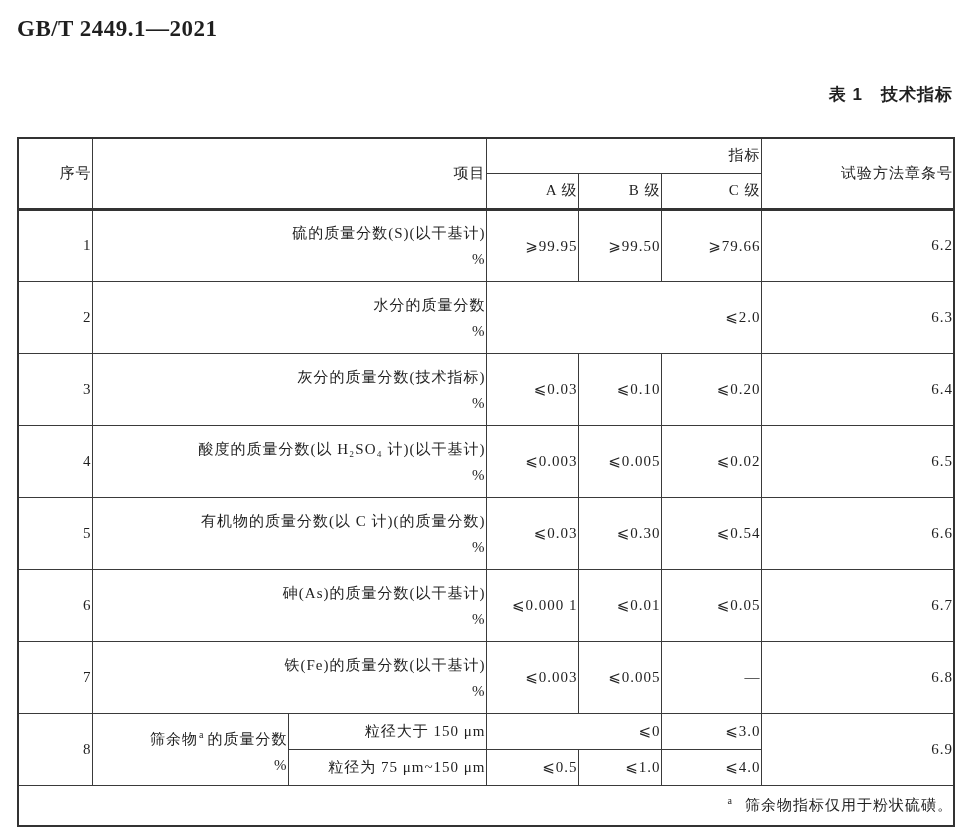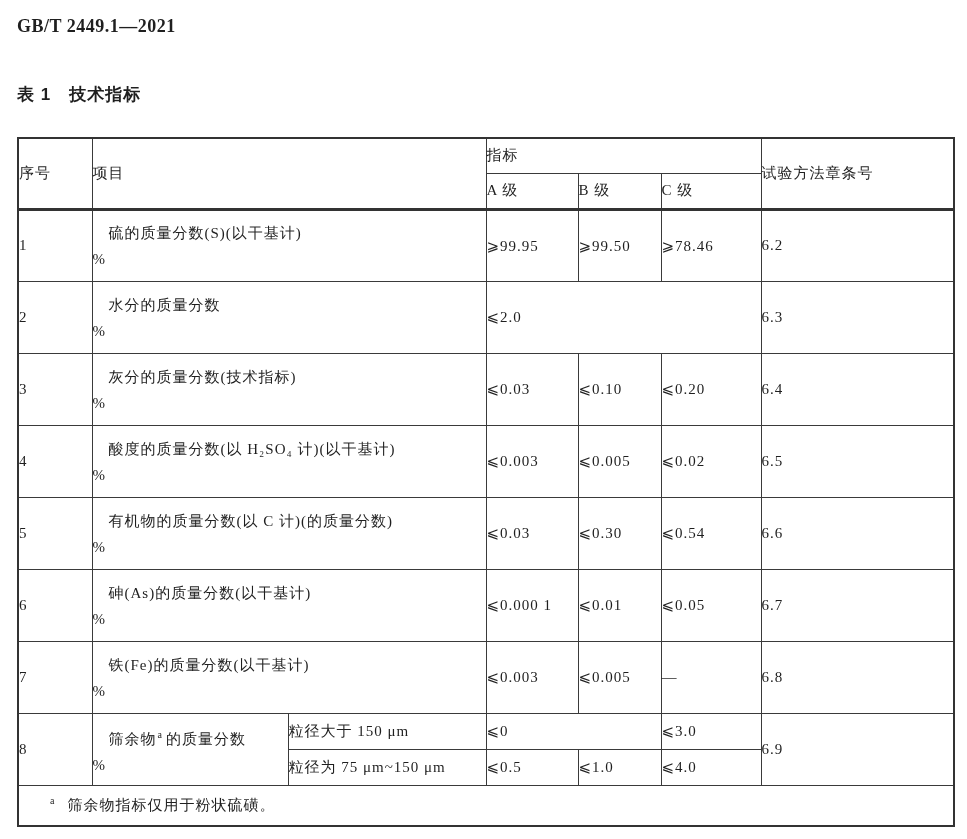--- a/index.html
+++ b/index.html
@@ -6,39 +6,39 @@
   html, body { background: #ffffff; }
   body {
     width: 967px; height: 839px;
     position: relative;
     font-family: "Liberation Serif", "DejaVu Serif", serif;
     color: #1f1f1f;
   }
   .doc-number {
     position: absolute; left: 17px; top: 16px;
     font-family: "Liberation Serif", "DejaVu Serif", serif;
-    font-weight: bold; font-size: 18px; letter-spacing: 0.5px;
+    font-weight: bold; font-size: 23px; letter-spacing: 0.5px;
   }
   .table-caption {
     position: absolute; left: 17px; top: 83px; width: 936px;
-    text-align: left;
+    text-align: right;
     font-family: "Liberation Sans", "DejaVu Sans", sans-serif;
     font-weight: bold; font-size: 17px; letter-spacing: 1px;
   }
   table.spec {
     position: absolute; left: 17px; top: 137px;
     width: 936px;
     border-collapse: collapse;
     table-layout: fixed;
     border: 2px solid #333;
     font-size: 15px;
   }
   .spec th, .spec td {
     border: 1px solid #3a3a3a;
-    text-align: left;
+    text-align: right;
     vertical-align: middle;
     font-weight: normal;
     letter-spacing: 1px;
     font-family: "Liberation Serif", "DejaVu Serif", "DejaVu Sans", serif;
   }
   .spec thead .hdr-thick { border-bottom: 3px solid #333; }
   .item-cell .item-line { line-height: 27px; margin-left: 16px; }
   .item-cell .unit-line { line-height: 24px; }
   .val { letter-spacing: 0.5px; font-family: "Liberation Serif", "DejaVu Serif", "DejaVu Sans", serif; margin-top: 29px; }
   .sup-marker {
@@ -84,21 +84,21 @@
   </thead>
   <tbody>
     <tr style="height:72px">
       <td>1</td>
       <td colspan="2" class="item-cell">
         <div class="item-line">硫的质量分数(S)(以干基计)</div>
         <div class="unit-line">%</div>
       </td>
       <td class="val">⩾99.95</td>
       <td class="val">⩾99.50</td>
-      <td class="val">⩾78.46</td>
+      <td class="val">⩾79.66</td>
       <td class="val">6.2</td>
     </tr>
     <tr style="height:72px">
       <td>2</td>
       <td colspan="2" class="item-cell">
         <div class="item-line">水分的质量分数</div>
         <div class="unit-line">%</div>
       </td>
       <td colspan="3" class="val">⩽2.0</td>
       <td class="val">6.3</td>

